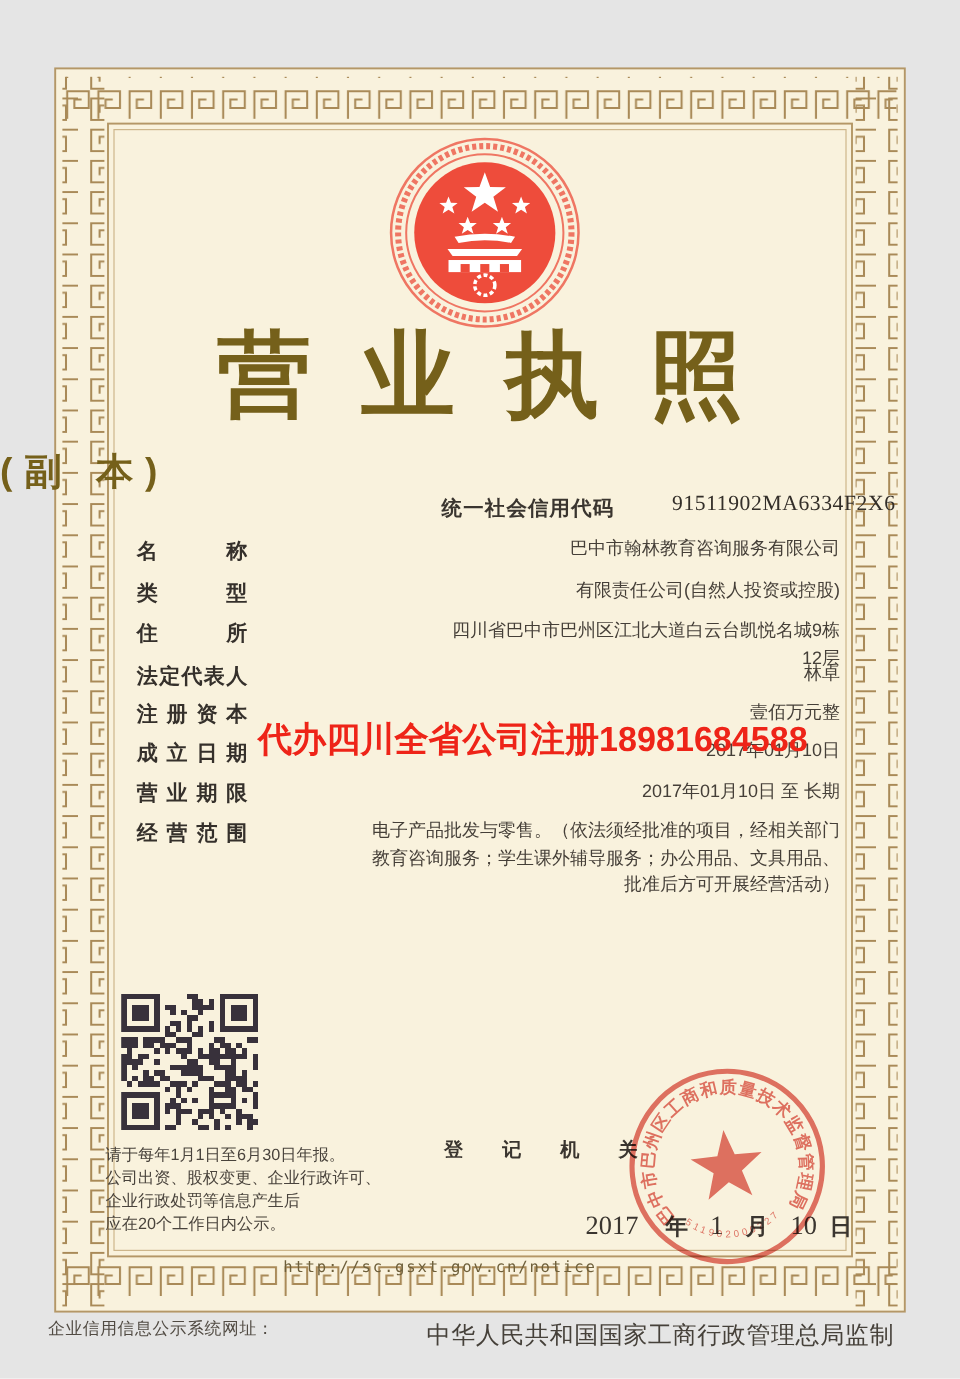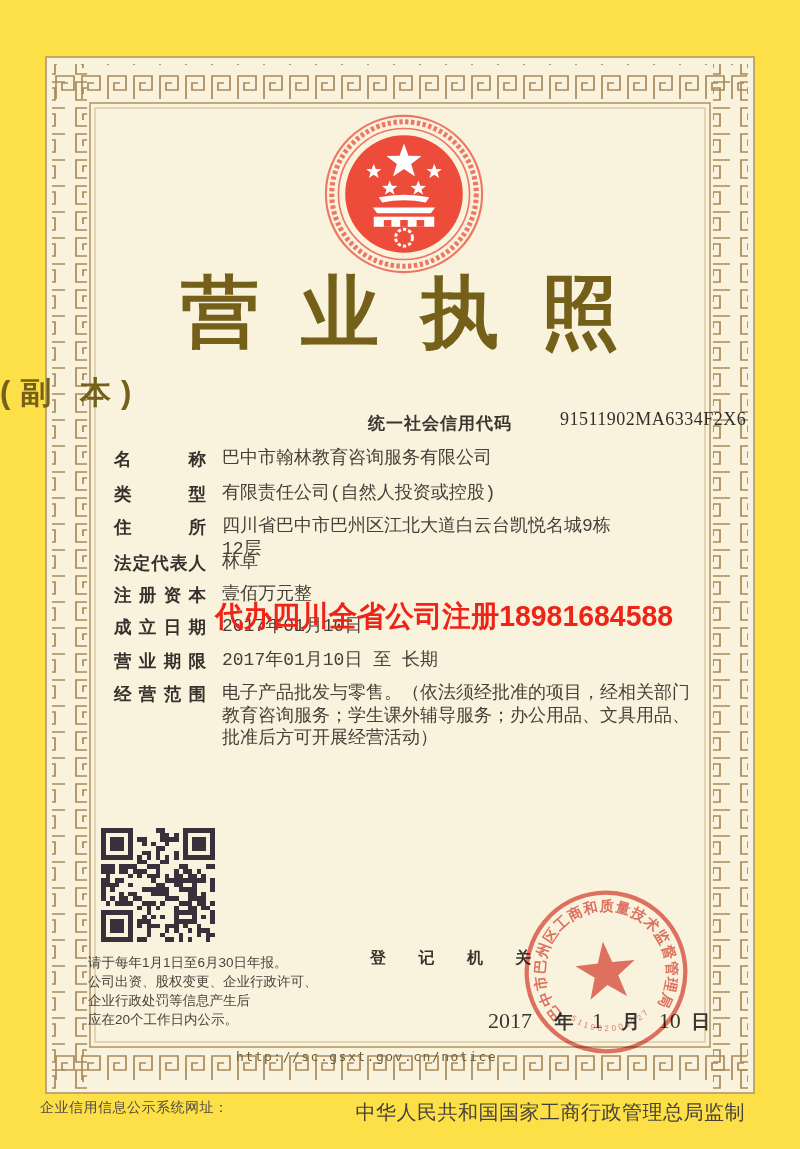--- a/index.html
+++ b/index.html
@@ -1,20 +1,20 @@
 <!DOCTYPE html>
 <html><head>
 <meta charset="utf-8">
 <style>
   * { margin:0; padding:0; box-sizing:border-box; }
   html,body { background:#ffffff; }
   body { font-family:"Liberation Sans", sans-serif; }
   .scan {
     position:relative; width:800px; height:1149px;
-    background:#fde047; overflow:hidden;
+    background:#e5e5e5; overflow:hidden;
   }
   .frame-svg { position:absolute; left:0; top:0; z-index:1; }
   .layer { position:absolute; z-index:2; }
 
   
   .emblem { left:320px; top:110px; width:168px; height:168px; }
 
   
   .title {
     left:0; top:272px; width:800px; text-align:center;
@@ -30,22 +30,22 @@
   
   .credit-label { left:368px; top:412px; font-size:17px; font-weight:bold; color:#3a352f; letter-spacing:1px; }
   .credit-value { left:560px; top:409px; font-size:18px; color:#332e29; font-family:"Liberation Serif", serif; letter-spacing:0.5px; }
 
   
   .flabel {
     left:114px; width:92px; font-size:17.5px; font-weight:bold; color:#35302b;
     text-align:justify; text-align-last:justify;
   }
   .fvalue {
-    left:222px; width:478px; font-size:18px; color:#453f38;
-    font-family:Liberation Mono, monospace; line-height:22.5px;
+    left:222px; width:478px; font-size:15px; color:#453f38;
+    font-family:Liberation Sans, sans-serif; line-height:22.5px;text-align:right;
   }
 
   
   .ad-mark {
     left:215px; top:597px; width:480px;
     font-size:29px; font-weight:bold; color:#ee2418;
     letter-spacing:0px; white-space:nowrap; transform:scaleX(0.98);
     transform-origin:left center; z-index:5;
     font-family:"Liberation Sans", sans-serif;
   }

